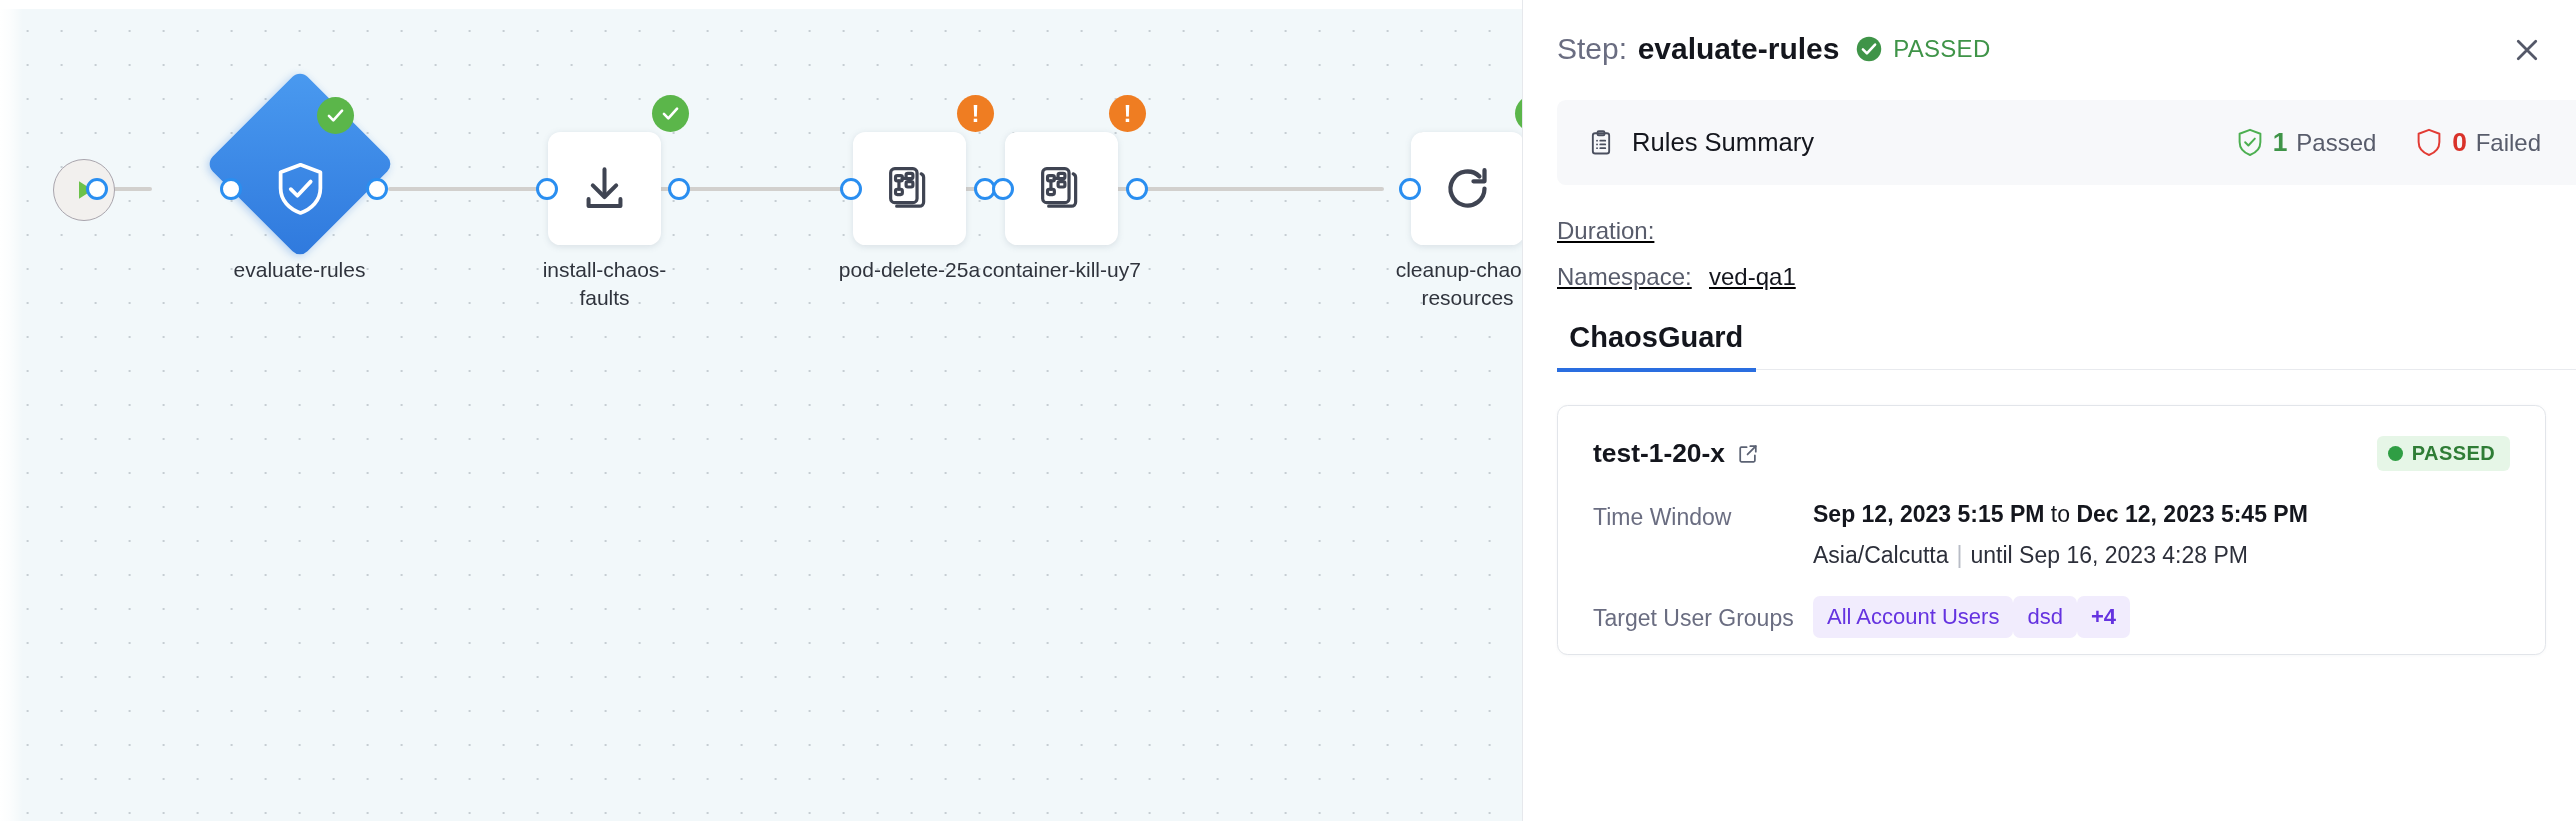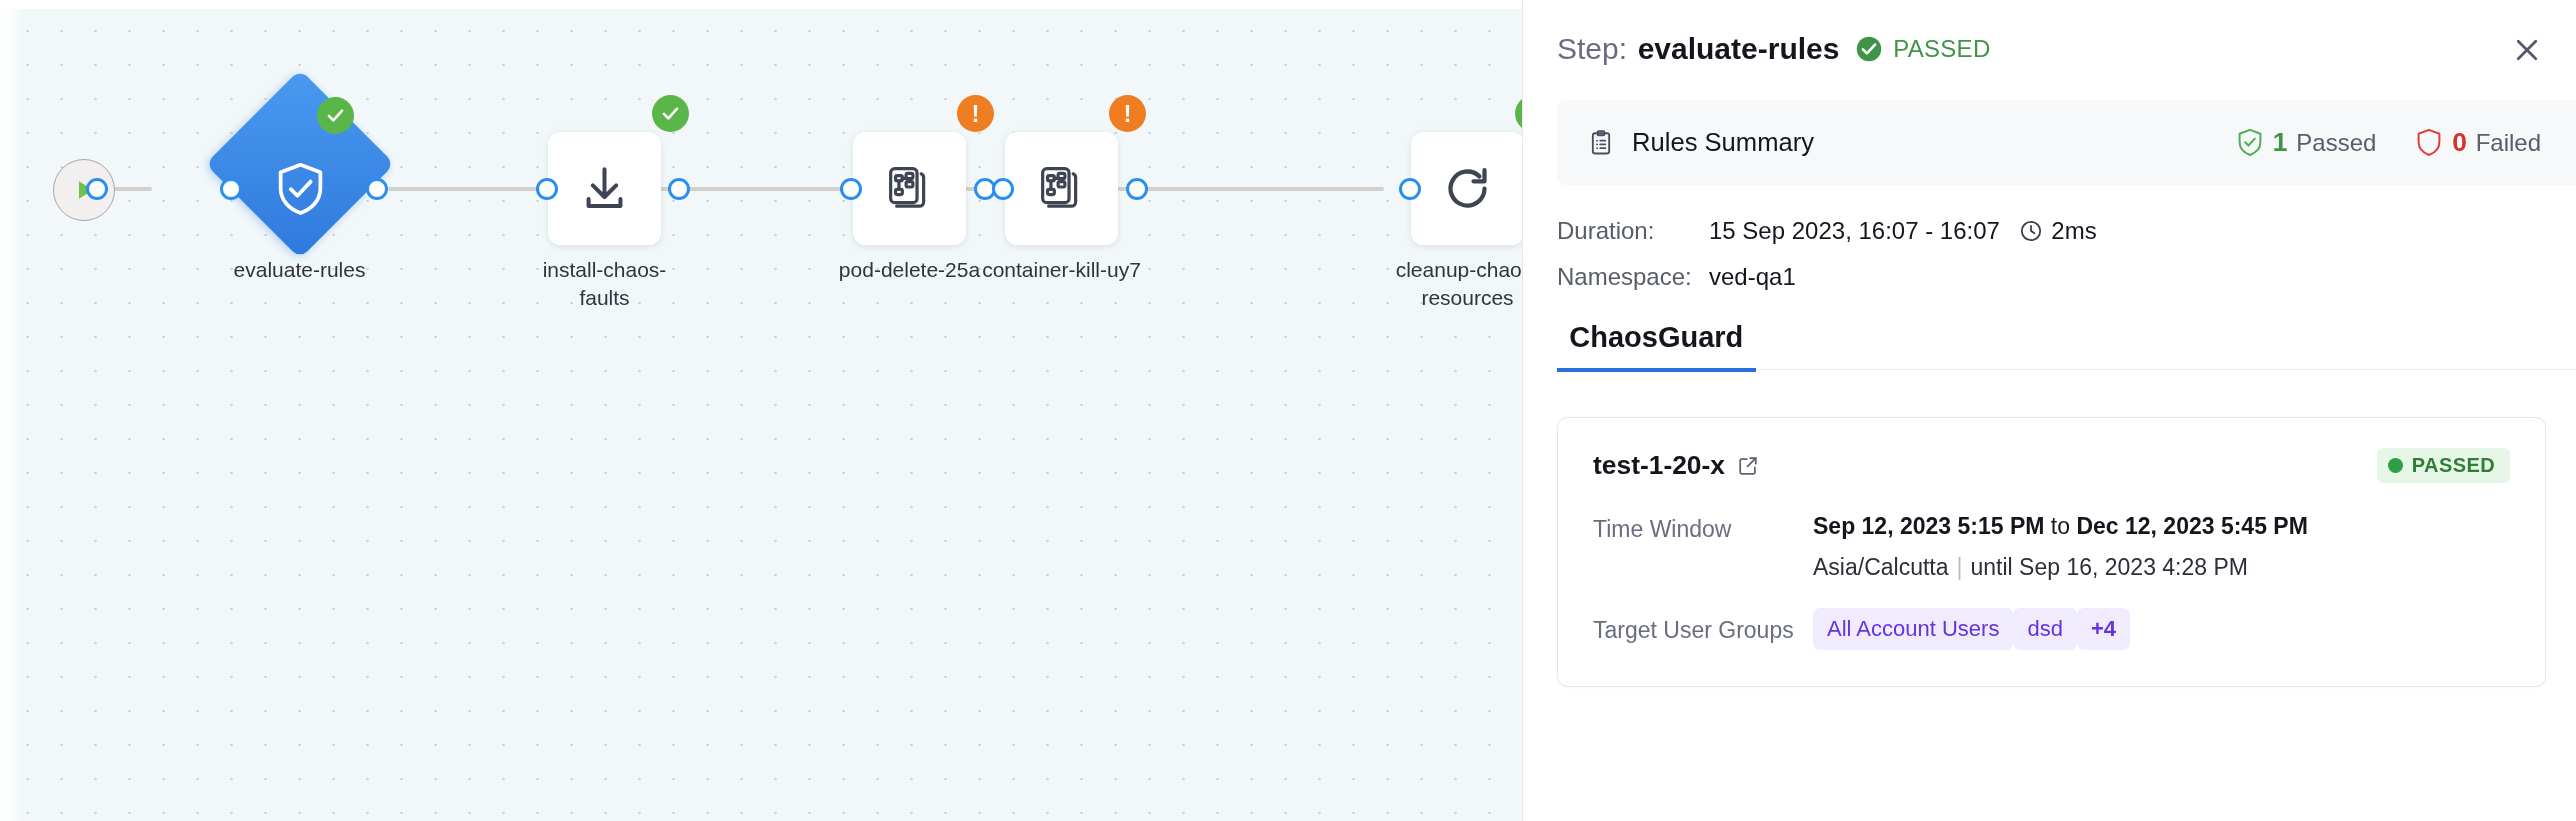--- a/index.html
+++ b/index.html
@@ -132,46 +132,46 @@
   .rs-left { display: flex; align-items: center; flex: 1; }
   .rs-clipboard { margin-right: 17px; display:flex; }
   .rs-title { font-size: 25.6px; color: #14161d; font-weight: 400; }
   .rs-stat { display: flex; align-items: center; margin-left: 39px; }
   .rs-stat .shield { margin-right: 8.8px; display:flex; }
   .rs-num { font-size: 26.4px; font-weight: 700; margin-right: 8.8px; }
   .rs-num.pass { color: #3f9448; }
   .rs-num.fail { color: #d9322a; }
   .rs-word { font-size: 24px; color: #585c6b; }
 
-  #meta { margin: 32px 0 0 34px; }
+  #meta { margin: 32px 0 0 34px; text-decoration: underline; }
   .meta-row { display: flex; align-items: center; margin-bottom: 17.6px; }
   .meta-key { width: 152px; font-size: 24px; color: #585c6b; }
   .meta-val { font-size: 24px; color: #14161d; display: flex; align-items: center; }
   .clock { margin: 0 8px 0 19.4px; display:flex; }
 
   #tabs {
     margin: 30px 0 0 34px;
     border-bottom: 1.8px solid #e8eaee;
     display: flex;
   }
   .tab {
     font-size: 29px; font-weight: 700; color: #14161d;
     padding: 0 12.3px 14px 12.3px;
     border-bottom: 4.4px solid #2a6ee0;
     margin-bottom: -2.6px;
     cursor: pointer;
   }
 
   #test-card {
-    margin: 47px 0 0 34px;
+    margin: 35px 0 0 34px;
     width: 989px;
     border: 0.9px solid #e2e5ea;
     border-radius: 10.6px;
     background: #ffffff;
-    padding: 30px 35px 36px 35px;
+    padding: 30px 35px 16px 35px;
     box-shadow: 0 0.9px 2.6px rgba(100,110,130,0.05);
   }
   .tc-head { display: flex; align-items: center; }
   .tc-name { font-size: 26.4px; font-weight: 700; color: #14161d; margin-right: 12.3px; }
   .tc-link { display:flex; cursor:pointer; }
   .tc-badge {
     margin-left: auto;
     background: #e6f6e7; border-radius: 6.2px;
     padding: 6.2px 15px 6.2px 11.5px;
     display: flex; align-items: center;
@@ -371,30 +371,20 @@
           </svg>
         </span>
         <span class="rs-num fail">0</span>
         <span class="rs-word">Failed</span>
       </div>
     </div>
 
     <div id="meta">
       <div class="meta-row">
         <span class="meta-key">Duration:</span>
-        <span class="meta-val">
-          <span>15 Sep 2023, 16:07 - 16:07</span>
-          <span class="clock">
-            <svg width="24" height="24" viewBox="0 0 24 24" fill="none" stroke="#3c404e" stroke-width="1.8" stroke-linecap="round" stroke-linejoin="round">
-              <circle cx="12" cy="12" r="9.2"></circle>
-              <path d="M12 6.8 V12 l3.4 2.2"></path>
-            </svg>
-          </span>
-          <span>2ms</span>
-        </span>
       </div>
       <div class="meta-row">
         <span class="meta-key">Namespace:</span>
         <span class="meta-val">ved-qa1</span>
       </div>
     </div>
 
     <div id="tabs">
       <div class="tab">ChaosGuard</div>
     </div>

